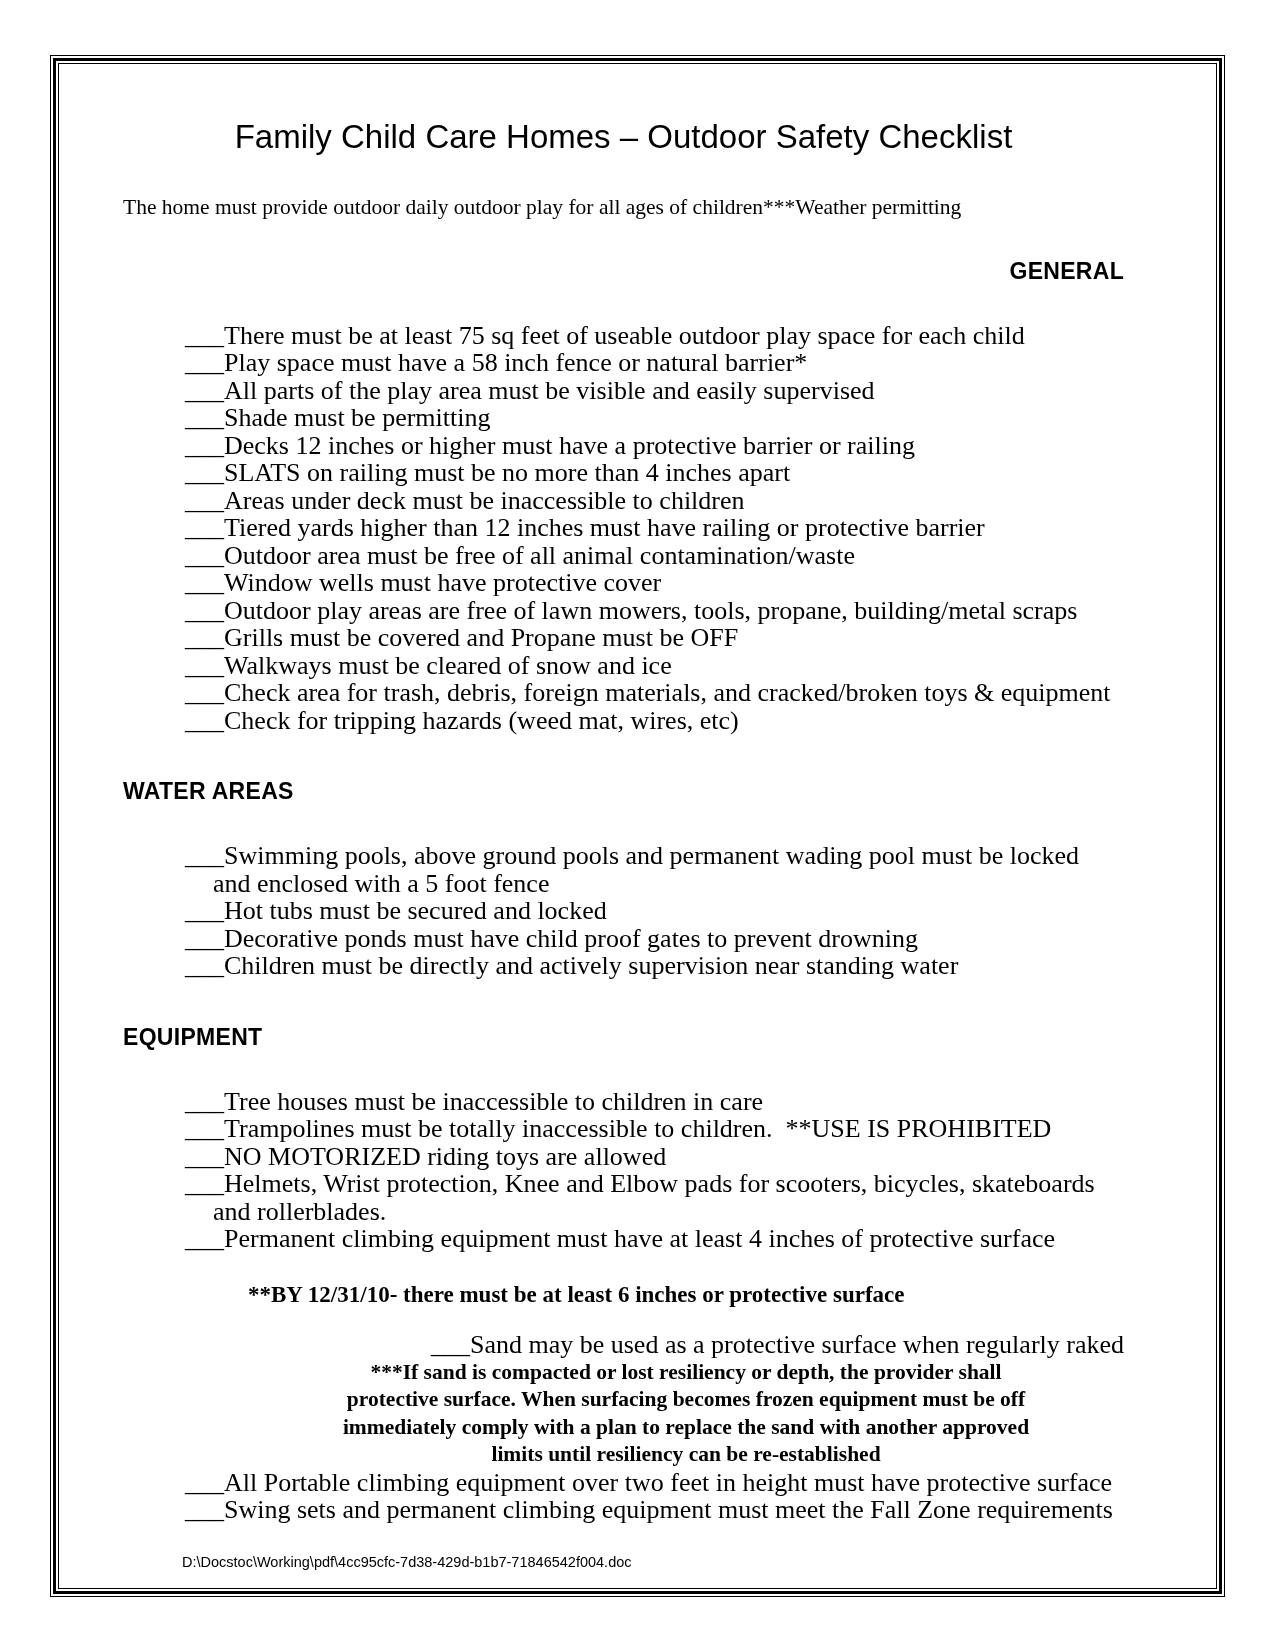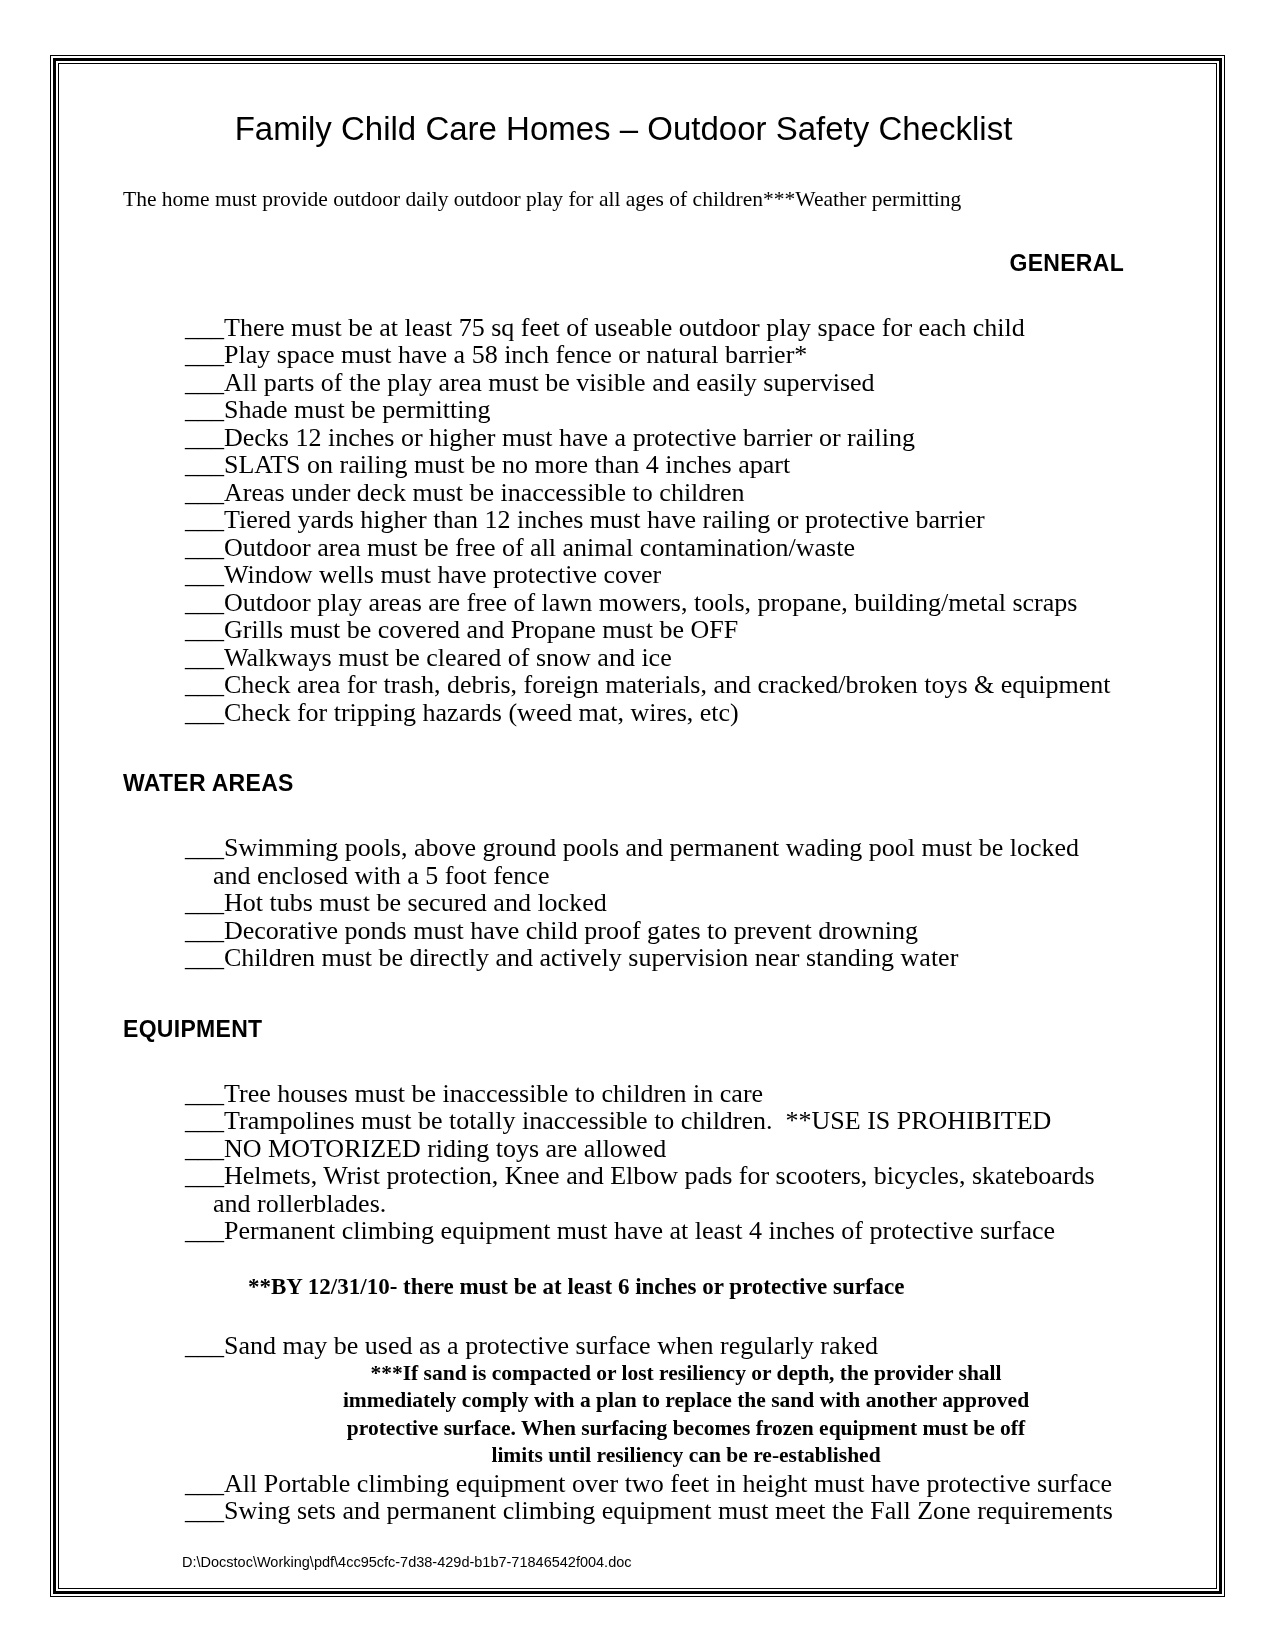--- a/index.html
+++ b/index.html
@@ -24,21 +24,21 @@
     border: 3px solid #000;
     box-sizing: border-box;
     padding: 2px;
   }
   .frame-inner {
     width: 100%; height: 100%;
     border: 1px solid #000;
     box-sizing: border-box;
   }
   .content {
-    position: absolute; left: 61px; top: 58px;
+    position: absolute; left: 61px; top: 66px;
     width: 1153px;
     box-sizing: border-box;
     padding: 45px 90px 0 62px;
   }
   .doc-title {
     font-family: "Liberation Sans", sans-serif;
     font-weight: normal;
     font-size: 33px;
     line-height: 40px;
     text-align: center;
@@ -67,21 +67,21 @@
     text-indent: -28px;
     white-space: pre-wrap;
   }
   .bold-note {
     font-size: 23px;
     line-height: 27.5px;
     font-weight: bold;
     margin: 28px 0 0 125px;
     white-space: pre-wrap;
   }
-  .item.gap-top { margin-top: 32px; }
+  .item.gap-top { margin-top: 23px; text-align: right; }
   .bold-block {
     margin-left: 125px;
     font-weight: bold;
     font-size: 21.5px;
     line-height: 27.5px;
     text-align: center;
   }
   .bold-block .bline { white-space: pre-wrap; }
   .footer-path {
     position: absolute; left: 182px; top: 1553px;
@@ -141,22 +141,22 @@
       <div class="item"><span>___</span><span>NO MOTORIZED riding toys are allowed</span></div>
       <div class="item"><span>___</span><span>Helmets, Wrist protection, Knee and Elbow pads for scooters, bicycles, skateboards</span><br><span>and rollerblades.</span></div>
       <div class="item"><span>___</span><span>Permanent climbing equipment must have at least 4 inches of protective surface</span></div>
 
       <div class="bold-note">**BY 12/31/10- there must be at least 6 inches or protective surface</div>
 
       <div class="item gap-top"><span>___</span><span>Sand may be used as a protective surface when regularly raked</span></div>
 
       <div class="bold-block">
         <div class="bline">***If sand is compacted or lost resiliency or depth, the provider shall</div>
+        <div class="bline">protective surface. When surfacing becomes frozen equipment must be off</div>
         <div class="bline">immediately comply with a plan to replace the sand with another approved</div>
-        <div class="bline">protective surface. When surfacing becomes frozen equipment must be off</div>
         <div class="bline">limits until resiliency can be re-established</div>
       </div>
 
       <div class="item"><span>___</span><span>All Portable climbing equipment over two feet in height must have protective surface</span></div>
       <div class="item"><span>___</span><span>Swing sets and permanent climbing equipment must meet the Fall Zone requirements</span></div>
     </div>
 
   </div>
 
   <div class="footer-path">D:\Docstoc\Working\pdf\4cc95cfc-7d38-429d-b1b7-71846542f004.doc</div>

